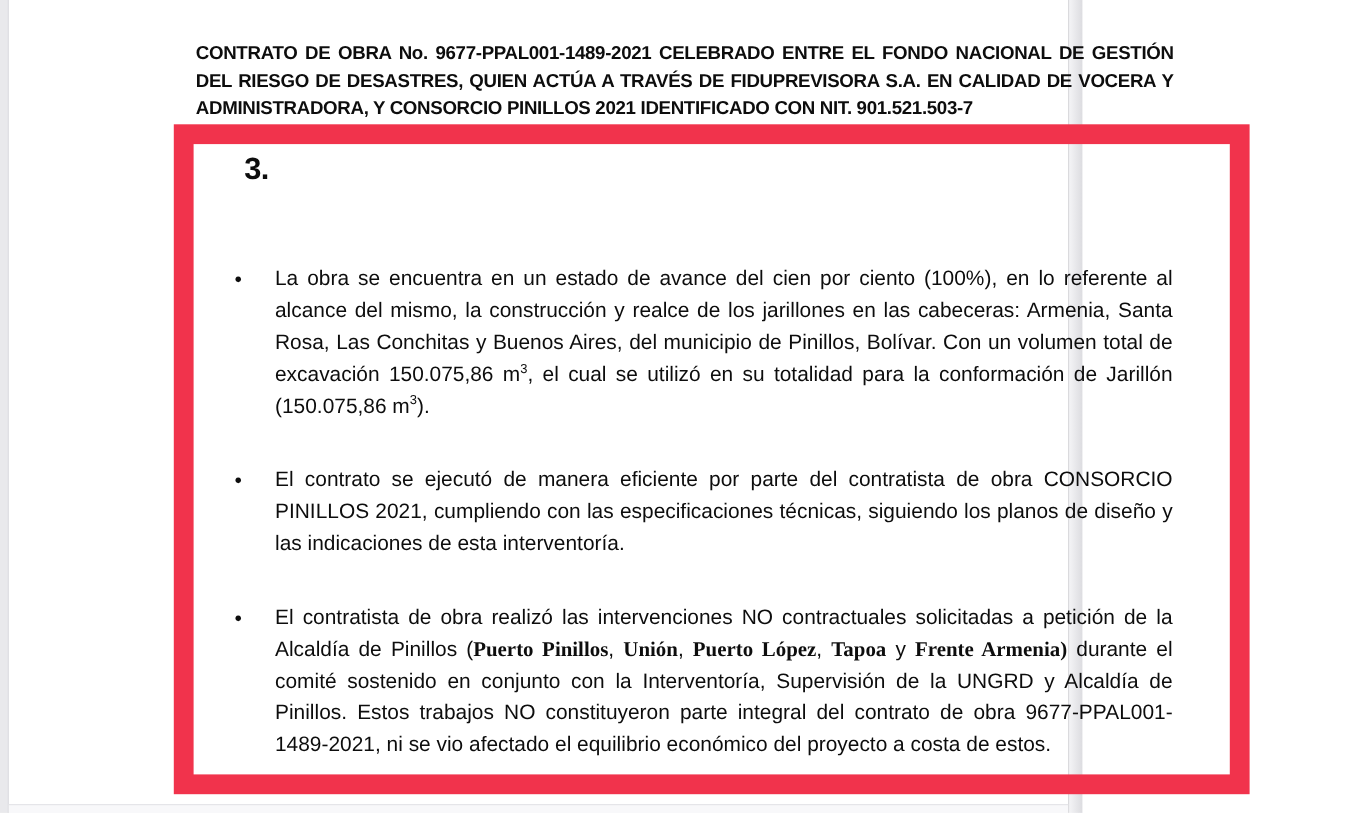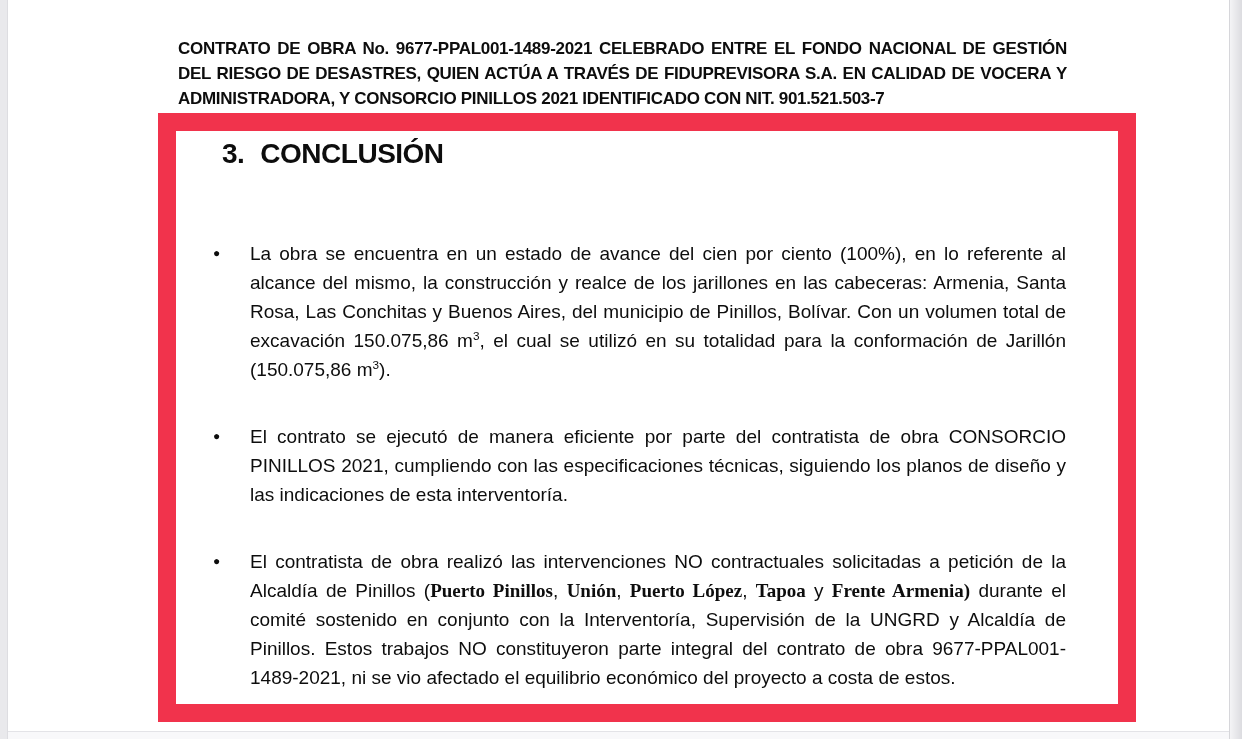--- a/index.html
+++ b/index.html
@@ -2,21 +2,21 @@
 <html><head>
 <meta charset="utf-8">
 <style>
   * { margin: 0; padding: 0; box-sizing: border-box; }
   html, body { width: 1242px; height: 739px; overflow: hidden; }
   body {
     background: #ffffff;
     font-family: "Liberation Sans", sans-serif;
     color: #111111;
   }
-  .canvas { position: relative; width: 1242px; height: 739px; background: #ffffff; }
+  .canvas { position: relative; width: 984px; height: 739px; background: #ffffff; }
 
   
   .gutter-left {
     position: absolute; left: 0; top: 0; width: 8px; height: 739px;
     background: #e9e9ec; border-right: 1px solid #dddde1;
   }
   .gutter-right {
     position: absolute; right: 0; top: 0; width: 13px; height: 739px;
     background: linear-gradient(to right, #f4f4f6, #dcdce0);
     border-left: 1px solid #d6d6da;
@@ -81,21 +81,20 @@
   <div class="gutter-left"></div>
   <div class="gutter-right"></div>
   <div class="page-bottom"></div>
 
   <div class="doc-header">CONTRATO DE OBRA No. 9677-PPAL001-1489-2021 CELEBRADO ENTRE EL FONDO NACIONAL DE GESTIÓN DEL RIESGO DE DESASTRES, QUIEN ACTÚA A TRAVÉS DE FIDUPREVISORA S.A. EN CALIDAD DE VOCERA Y ADMINISTRADORA, Y CONSORCIO PINILLOS 2021 IDENTIFICADO CON NIT. 901.521.503-7</div>
 
   <div class="red-box" style="border-color: rgb(241, 51, 76);">
 
     <h2 class="heading">
       <span class="h-num">3.</span>
-      <span class="h-title">CONCLUSIÓN</span>
     </h2>
 
     <ul class="bullets">
       <li class="bullet">
         <span class="marker">●</span>
         <span class="btext">La obra se encuentra en un estado de avance del cien por ciento (100%), en lo referente al alcance del mismo, la construcción y realce de los jarillones en las cabeceras: Armenia, Santa Rosa, Las Conchitas y Buenos Aires, del municipio de Pinillos, Bolívar. Con un volumen total de excavación 150.075,86 m<sup>3</sup>, el cual se utilizó en su totalidad para la conformación de Jarillón (150.075,86 m<sup>3</sup>).</span>
       </li>
       <li class="bullet">
         <span class="marker">●</span>
         <span class="btext">El contrato se ejecutó de manera eficiente por parte del contratista de obra CONSORCIO PINILLOS 2021, cumpliendo con las especificaciones técnicas, siguiendo los planos de diseño y las indicaciones de esta interventoría.</span>

